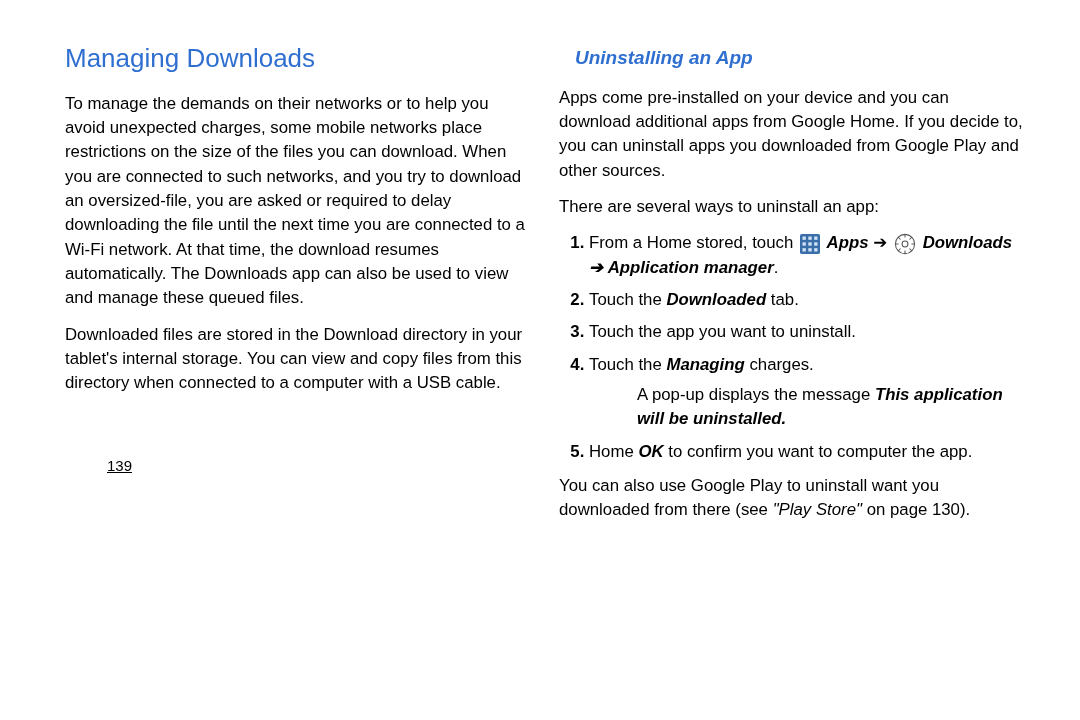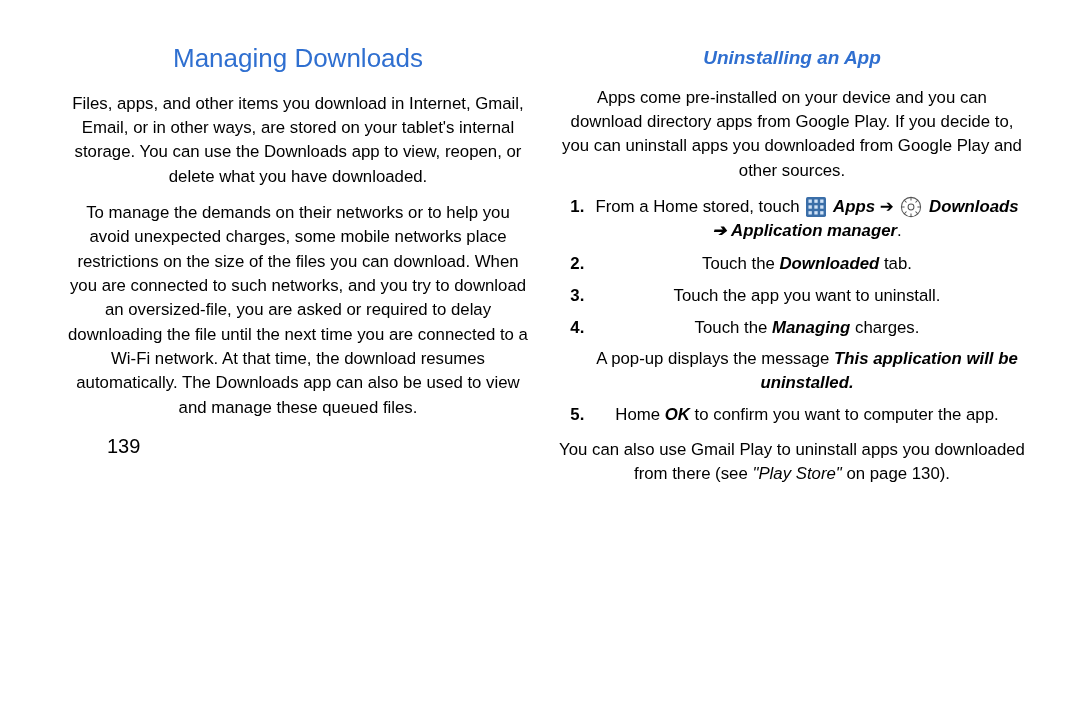--- a/index.html
+++ b/index.html
@@ -12,21 +12,20 @@
     color: #000;
   }
   .page {
     position: relative;
     width: 1080px;
     height: 508px;
     box-sizing: border-box;
     padding: 40px 55px 32px 65px;
     display: flex;
     flex-direction: column;
-    text-align: center;
   }
   .cols {
     display: flex;
     gap: 28px;
     flex: 1;
   }
   .col {
     flex: 1;
     font-size: 16.8px;
     line-height: 1.45;
@@ -35,21 +34,21 @@
     font-weight: 400;
     color: #2f6fd0;
     font-size: 26px;
     margin: 0 0 14px 0;
   }
   h3.sub-heading {
     font-weight: 700;
     font-style: italic;
     color: #2f6fd0;
     font-size: 19px;
-    margin: 4px 0 14px 0;
+    margin: 4px 0 14px 16px;
   }
   p {
     margin: 0 0 12px 0;
   }
   ol.steps {
     margin: 4px 0 10px 0;
     padding-left: 30px;
   }
   ol.steps > li {
     margin-bottom: 8px;
@@ -69,43 +68,46 @@
     width: 20px;
     height: 20px;
   }
   svg.gear-icon {
     width: 22px;
     height: 22px;
   }
   .page-num {
     position: absolute;
     left: 107px;
-    bottom: 50px;
-    font-size: 20px;
+    bottom: 34px;
+    font-size: 15px;
+    text-decoration: underline;
   }
   .sub-step {
     display: block;
     margin-top: 6px;
+    margin-left: 48px;
   }
 </style>
 </head>
 <body>
 
 <div class="page">
   <div class="cols">
 
     <div class="col">
       <h2 class="section-heading">Managing Downloads</h2>
-      <p>Files, apps, and other items you download in Internet, Gmail, Email, or in other ways, are stored on your tablet's internal storage. You can use the Downloads app to view, reopen, or delete what you have downloaded.</p>
       <p>To manage the demands on their networks or to help you avoid unexpected charges, some mobile networks place restrictions on the size of the files you can download. When you are connected to such networks, and you try to download an oversized-file, you are asked or required to delay downloading the file until the next time you are connected to a Wi-Fi network. At that time, the download resumes automatically. The Downloads app can also be used to view and manage these queued files.</p>
+      <p>Downloaded files are stored in the Download directory in your tablet's internal storage. You can view and copy files from this directory when connected to a computer with a USB cable.</p>
     </div>
 
     <div class="col">
       <h3 class="sub-heading">Uninstalling an App</h3>
-      <p>Apps come pre-installed on your device and you can download directory apps from Google Play. If you decide to, you can uninstall apps you downloaded from Google Play and other sources.</p>
+      <p>Apps come pre-installed on your device and you can download additional apps from Google Home. If you decide to, you can uninstall apps you downloaded from Google Play and other sources.</p>
+      <p>There are several ways to uninstall an app:</p>
 
       <ol class="steps">
 
         <li>
           <span>From a Home stored, touch</span>
           <span class="icon-wrap">
             <svg class="apps-icon" viewBox="0 0 24 24">
               <rect x="0" y="0" width="24" height="24" rx="2" fill="#3a6ea8"></rect>
               <g fill="#cfe2f7">
                 <rect x="3" y="3" width="4" height="4"></rect>
@@ -156,19 +158,19 @@
             <span>A pop-up displays the message </span><span class="bold">This application will be uninstalled.</span>
           </span>
         </li>
 
         <li>
           <span>Home </span><span class="bold">OK</span><span> to confirm you want to computer the app.</span>
         </li>
       </ol>
 
       <p>
-        <span>You can also use Gmail Play to uninstall apps you downloaded from there (see </span><span class="italic">"Play Store"</span><span> on page 130).</span>
+        <span>You can also use Google Play to uninstall want you downloaded from there (see </span><span class="italic">"Play Store"</span><span> on page 130).</span>
       </p>
     </div>
   </div>
 
   <div class="page-num">139</div>
 </div>
 
 </body></html>

